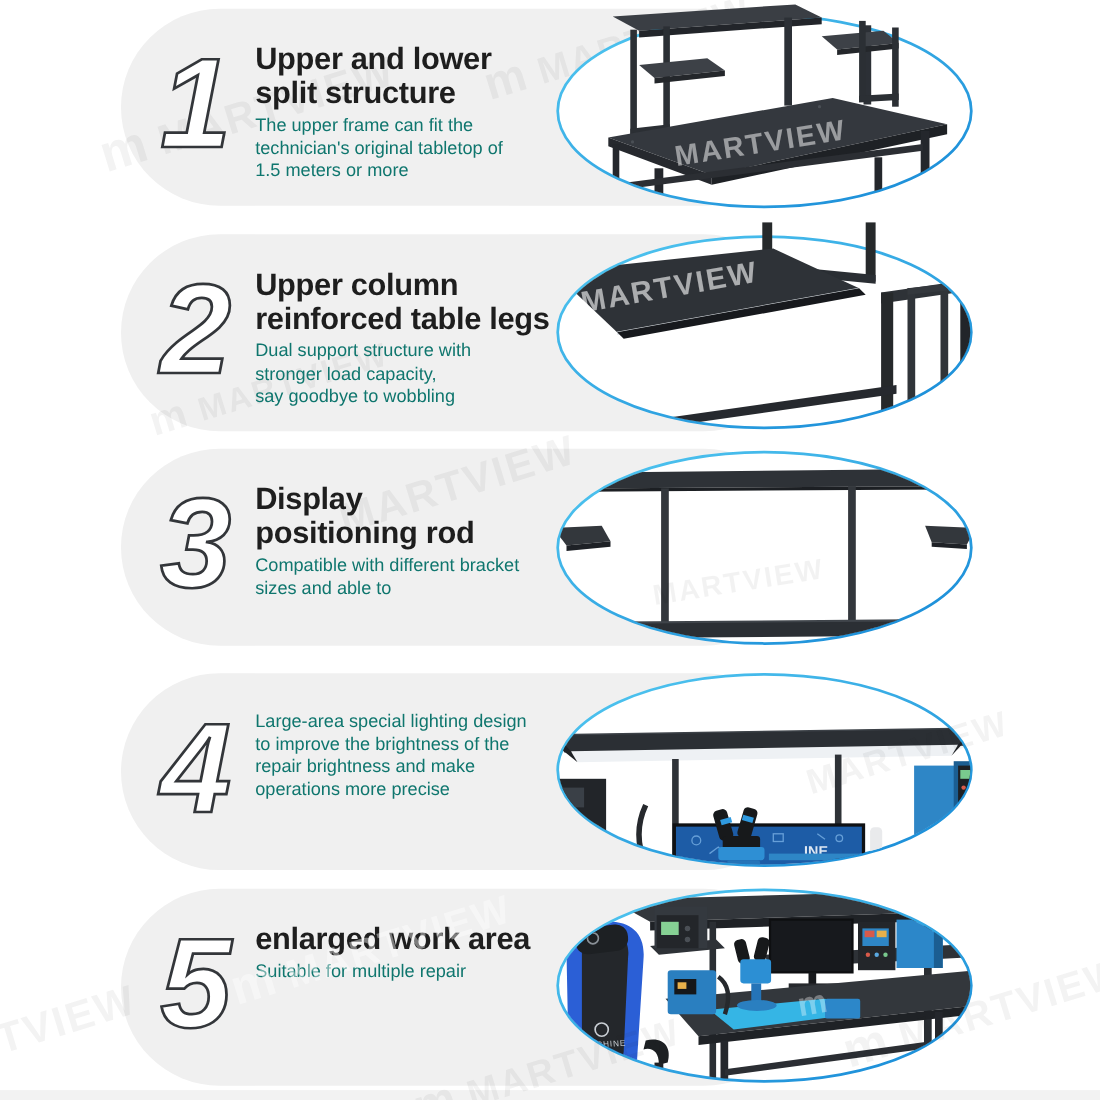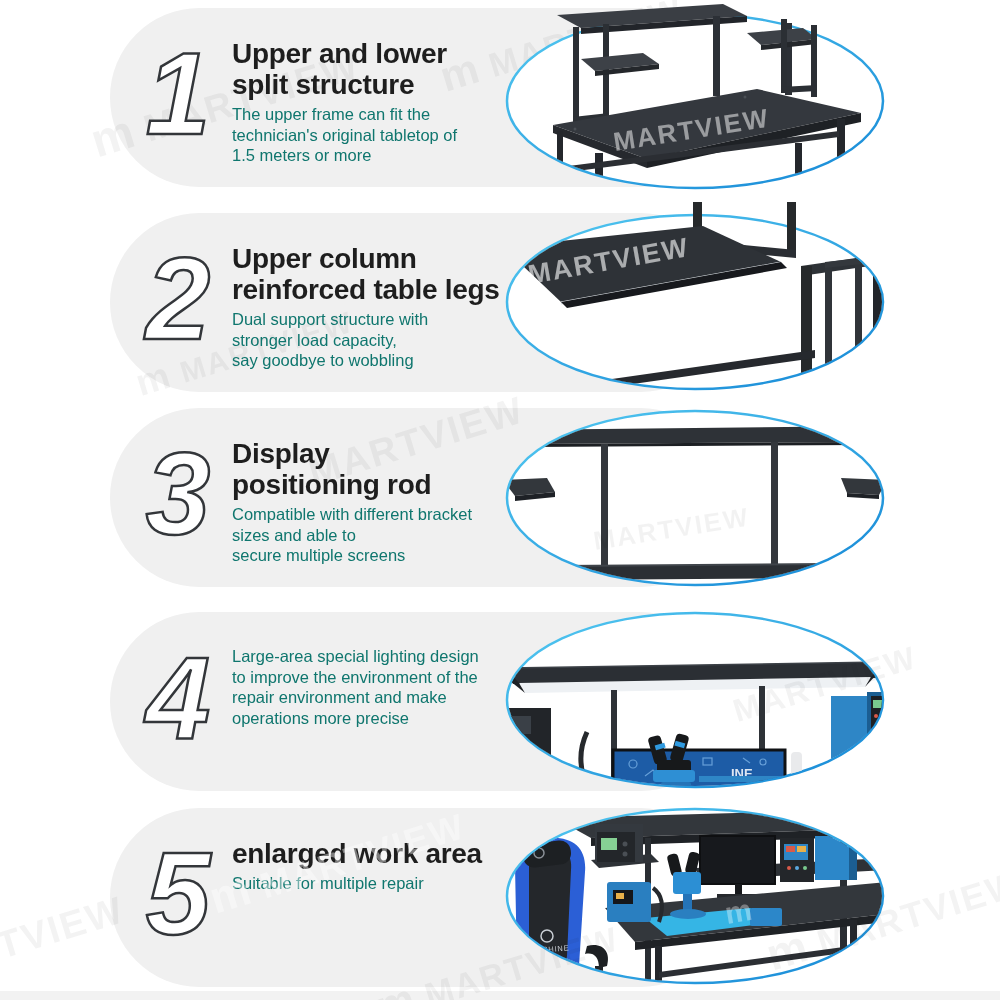--- a/index.html
+++ b/index.html
@@ -149,21 +149,20 @@
     <div class="pill"></div>
     <div class="big-number">3</div>
     <div class="texts">
       <div class="title">
         <div>Display</div>
         <div>positioning rod</div>
       </div>
       <div class="desc">
         <div>Compatible with different bracket</div>
         <div>sizes and able to</div>
-        <div>secure multiple screens</div>
       </div>
     </div>
     <svg class="oval-photo" style="top:-10px;" width="400" height="200" viewBox="0 0 400 200">
       <defs>
         <linearGradient id="grad3" x1="0" y1="0" x2="1" y2="1">
           <stop offset="0" stop-color="#53c9f1"></stop>
             <stop offset="1" stop-color="#1688d6"></stop>
         </linearGradient>
         <clipPath id="clip3">
             <ellipse cx="200" cy="100" rx="187" ry="86"></ellipse>
@@ -185,22 +184,22 @@
       </g>
     </svg>
   </section>
 
   <section class="feature" style="top:612px;">
     <div class="pill"></div>
     <div class="big-number">4</div>
     <div class="texts">
       <div class="desc">
         <div>Large-area special lighting design</div>
-        <div>to improve the environment of the</div>
-        <div>repair environment and make</div>
+        <div>to improve the brightness of the</div>
+        <div>repair brightness and make</div>
         <div>operations more precise</div>
       </div>
     </div>
     <svg class="oval-photo" style="top:-12px;" width="400" height="200" viewBox="0 0 400 200">
       <defs>
         <linearGradient id="grad4" x1="0" y1="0" x2="1" y2="1">
           <stop offset="0" stop-color="#53c9f1"></stop>
             <stop offset="1" stop-color="#1688d6"></stop>
         </linearGradient>
         <clipPath id="clip4">

